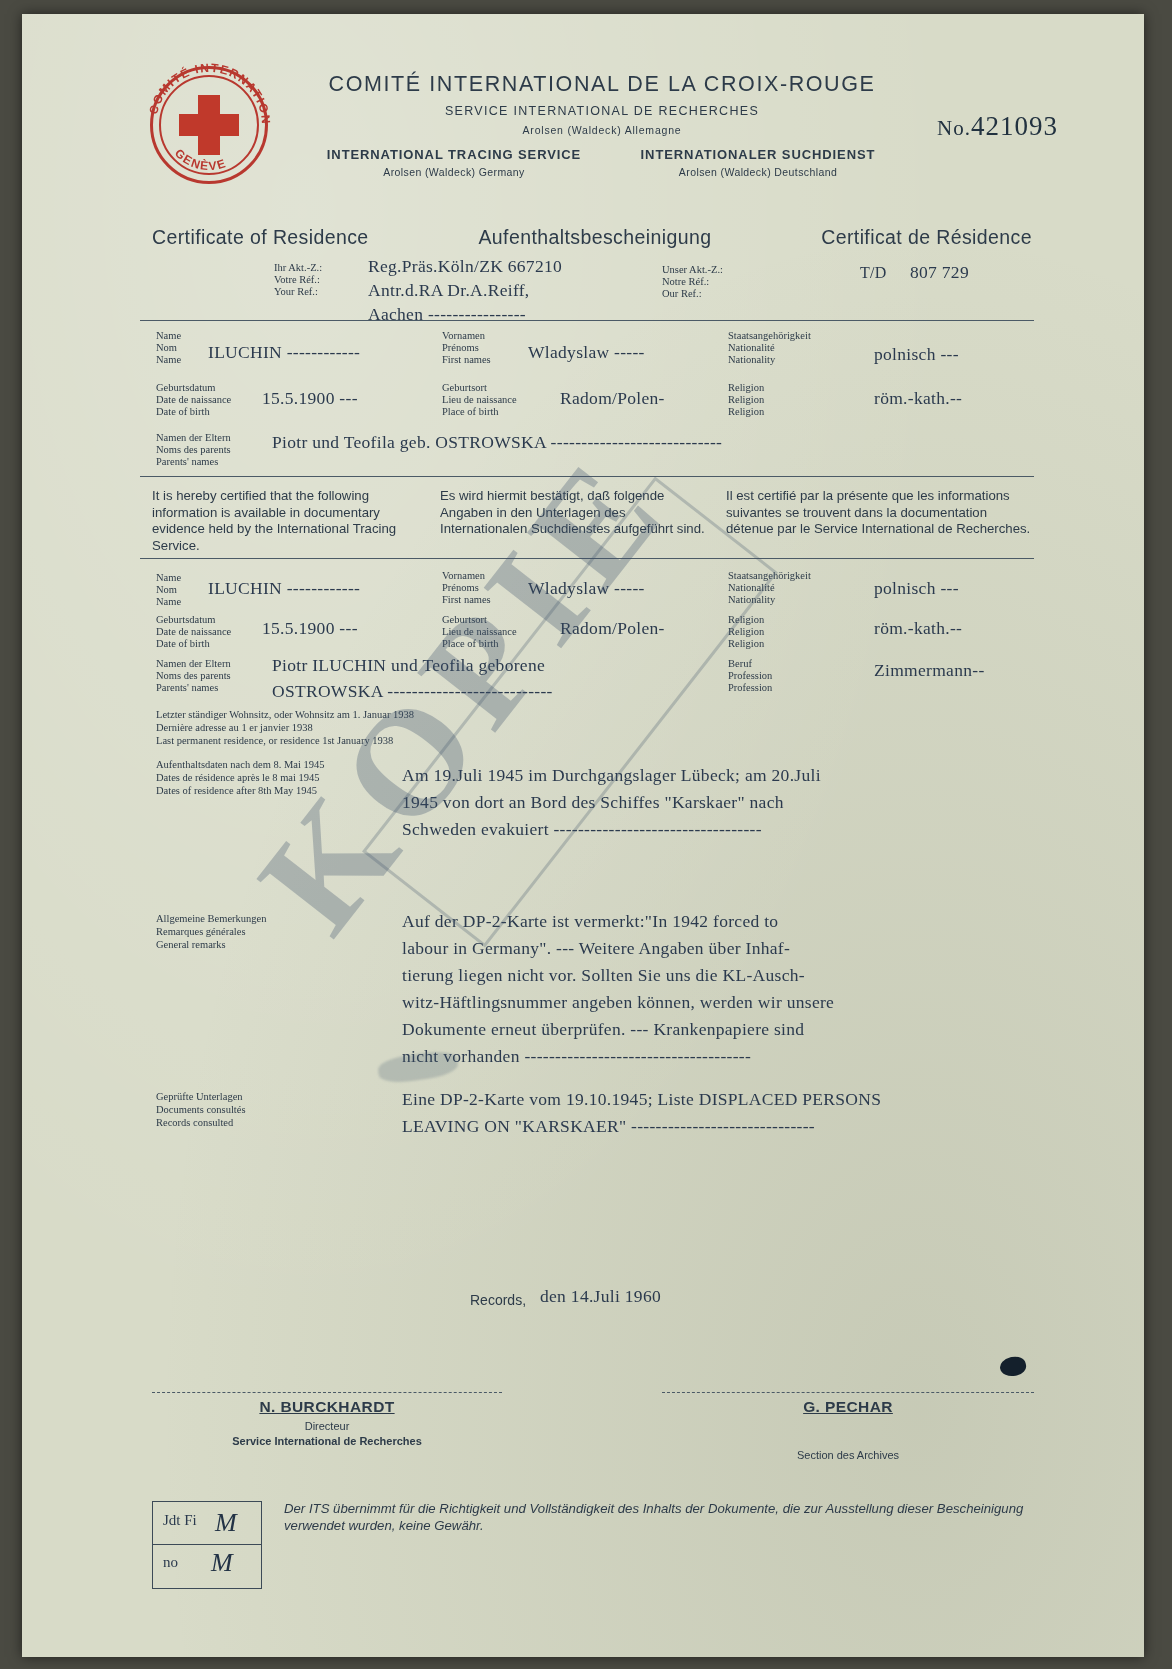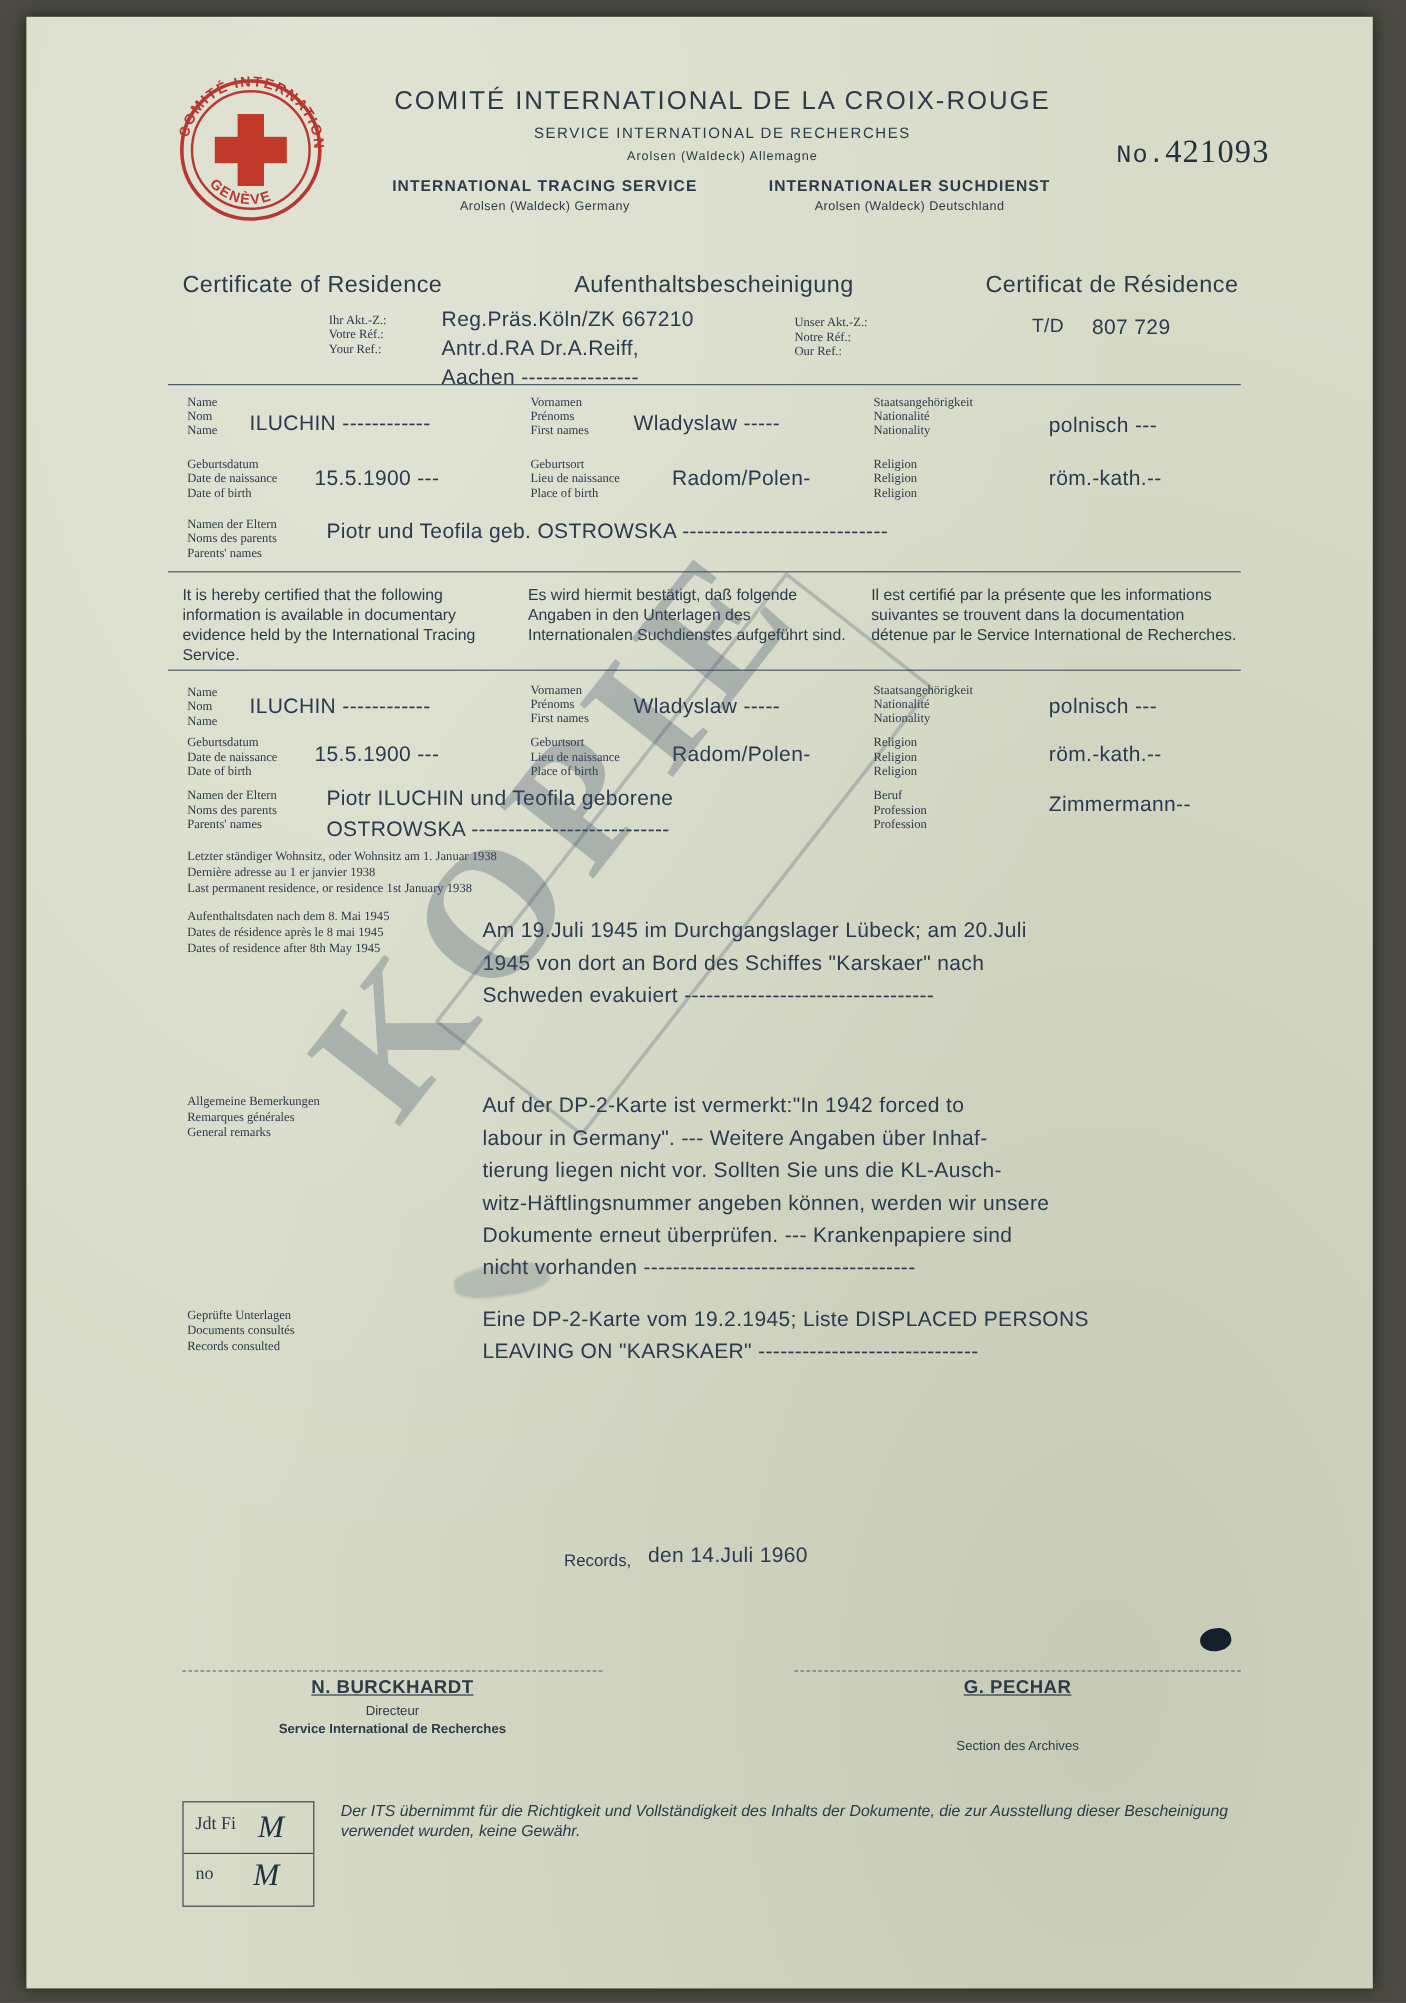--- a/index.html
+++ b/index.html
@@ -157,21 +157,21 @@
     position: absolute;
     right: 86px;
     top: 97px;
     font-size: 27px;
     letter-spacing: 1px;
     color: #223240;
     font-family: "Liberation Serif", serif;
   }
   .doc-number .no-label {
     font-size: 21px;
-    font-family: Liberation Mono, monospace;
+    font-family: Liberation Serif, serif;
   }
   
   .titles {
     position: absolute;
     left: 130px;
     top: 212px;
     width: 880px;
     display: flex;
     justify-content: space-between;
     font-size: 19.5px;
@@ -179,21 +179,21 @@
     letter-spacing: 0.4px;
   }
   .hr {
     position: absolute;
     background: #4b5a66;
     height: 1px;
   }
   .hr.main { left: 118px; width: 894px; }
   
   .typed {
-    font-family: Liberation Sans, sans-serif;
+    font-family: Liberation Serif, serif;
     color: #2b3a4e;
     font-size: 17.5px;
     letter-spacing: 0.3px;
     white-space: pre;
   }
   .typed.sm { font-size: 16px; }
   .lbl {
     position: absolute;
     font-size: 10.5px;
     line-height: 12.2px;
@@ -471,21 +471,21 @@
     <div class="typed" style="position:absolute; left:380px; top:894px; line-height:27px;">Auf der DP-2-Karte ist vermerkt:"In 1942 forced to
 labour in Germany". --- Weitere Angaben über Inhaf-
 tierung liegen nicht vor. Sollten Sie uns die KL-Ausch-
 witz-Häftlingsnummer angeben können, werden wir unsere
 Dokumente erneut überprüfen. --- Krankenpapiere sind
 nicht vorhanden -------------------------------------</div>
 
     <div class="lbl" style="left:134px; top:1076px; line-height:13px;">Geprüfte Unterlagen
 Documents consultés
 Records consulted</div>
-    <div class="typed" style="position:absolute; left:380px; top:1072px; line-height:27px;">Eine DP-2-Karte vom 19.2.1945; Liste DISPLACED PERSONS
+    <div class="typed" style="position:absolute; left:380px; top:1072px; line-height:27px;">Eine DP-2-Karte vom 19.10.1945; Liste DISPLACED PERSONS
 LEAVING ON "KARSKAER" ------------------------------</div>
 
     <div class="copie">
       <div class="frame"></div>
       <div class="word">KOPIE</div>
     </div>
     <div class="smudge"></div>
 
     <div style="position:absolute; left:448px; top:1278px; font-size:14px; color:#2d3b49;">Records,</div>
     <div class="typed" style="position:absolute; left:518px; top:1272px;">den 14.Juli 1960</div>

